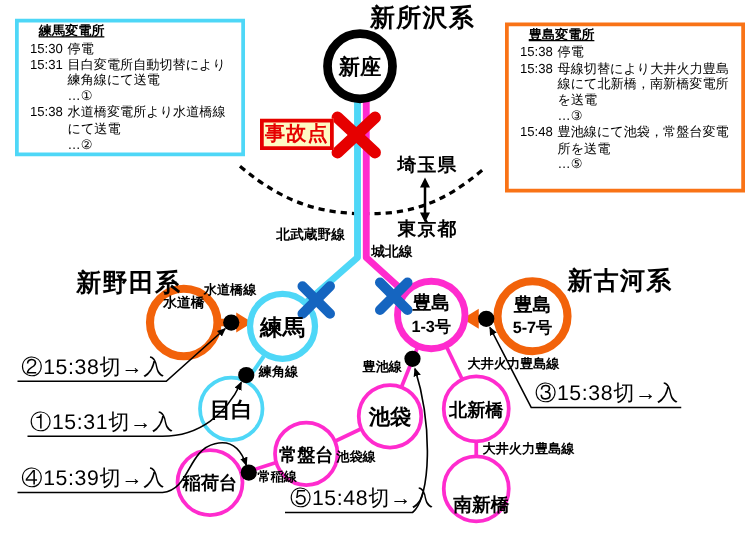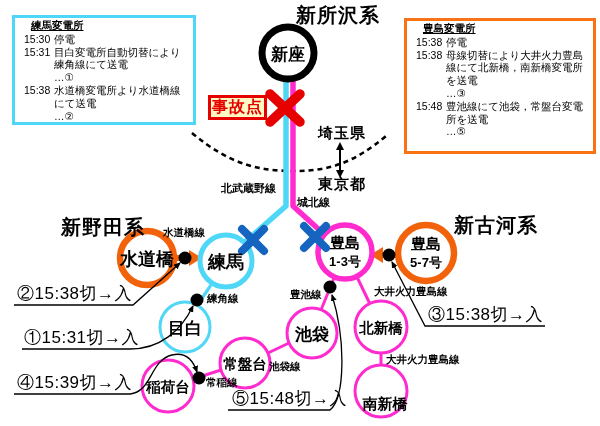--- a/index.html
+++ b/index.html
@@ -167,21 +167,21 @@
   <div class="lbl wire-lbl-big" style="left:297px;top:196px;">城北線</div>
   <div class="lbl wire-lbl" style="left:163px;top:227px;">水道橋線</div>
   <div class="lbl wire-lbl" style="left:207px;top:293px;">練角線</div>
   <div class="lbl wire-lbl" style="left:290px;top:289px;">豊池線</div>
   <div class="lbl wire-lbl" style="left:374px;top:286px;">大井火力豊島線</div>
   <div class="lbl wire-lbl" style="left:386px;top:354px;">大井火力豊島線</div>
   <div class="lbl wire-lbl" style="left:269px;top:361px;">池袋線</div>
   <div class="lbl wire-lbl" style="left:206px;top:377px;">常稲線</div>
 
   <div class="node-lbl" style="left:288px;top:54px;font-size:17px;">新座</div>
-  <div class="node-lbl" style="left:147px;top:259px;font-size:18px;">水道橋</div>
+  <div class="node-lbl" style="left:147px;top:242px;font-size:11px;">水道橋</div>
   <div class="node-lbl" style="left:226px;top:262px;font-size:18px;">練馬</div>
   <div class="node-lbl" style="left:185px;top:328px;font-size:17px;">目白</div>
   <div class="node-lbl" style="left:345px;top:252px;font-size:15px;">
     <div>豊島</div>
     <div style="font-size:13px;">1-3号</div>
   </div>
   <div class="node-lbl" style="left:426px;top:253px;font-size:15px;">
     <div>豊島</div>
     <div style="font-size:13px;">5-7号</div>
   </div>

